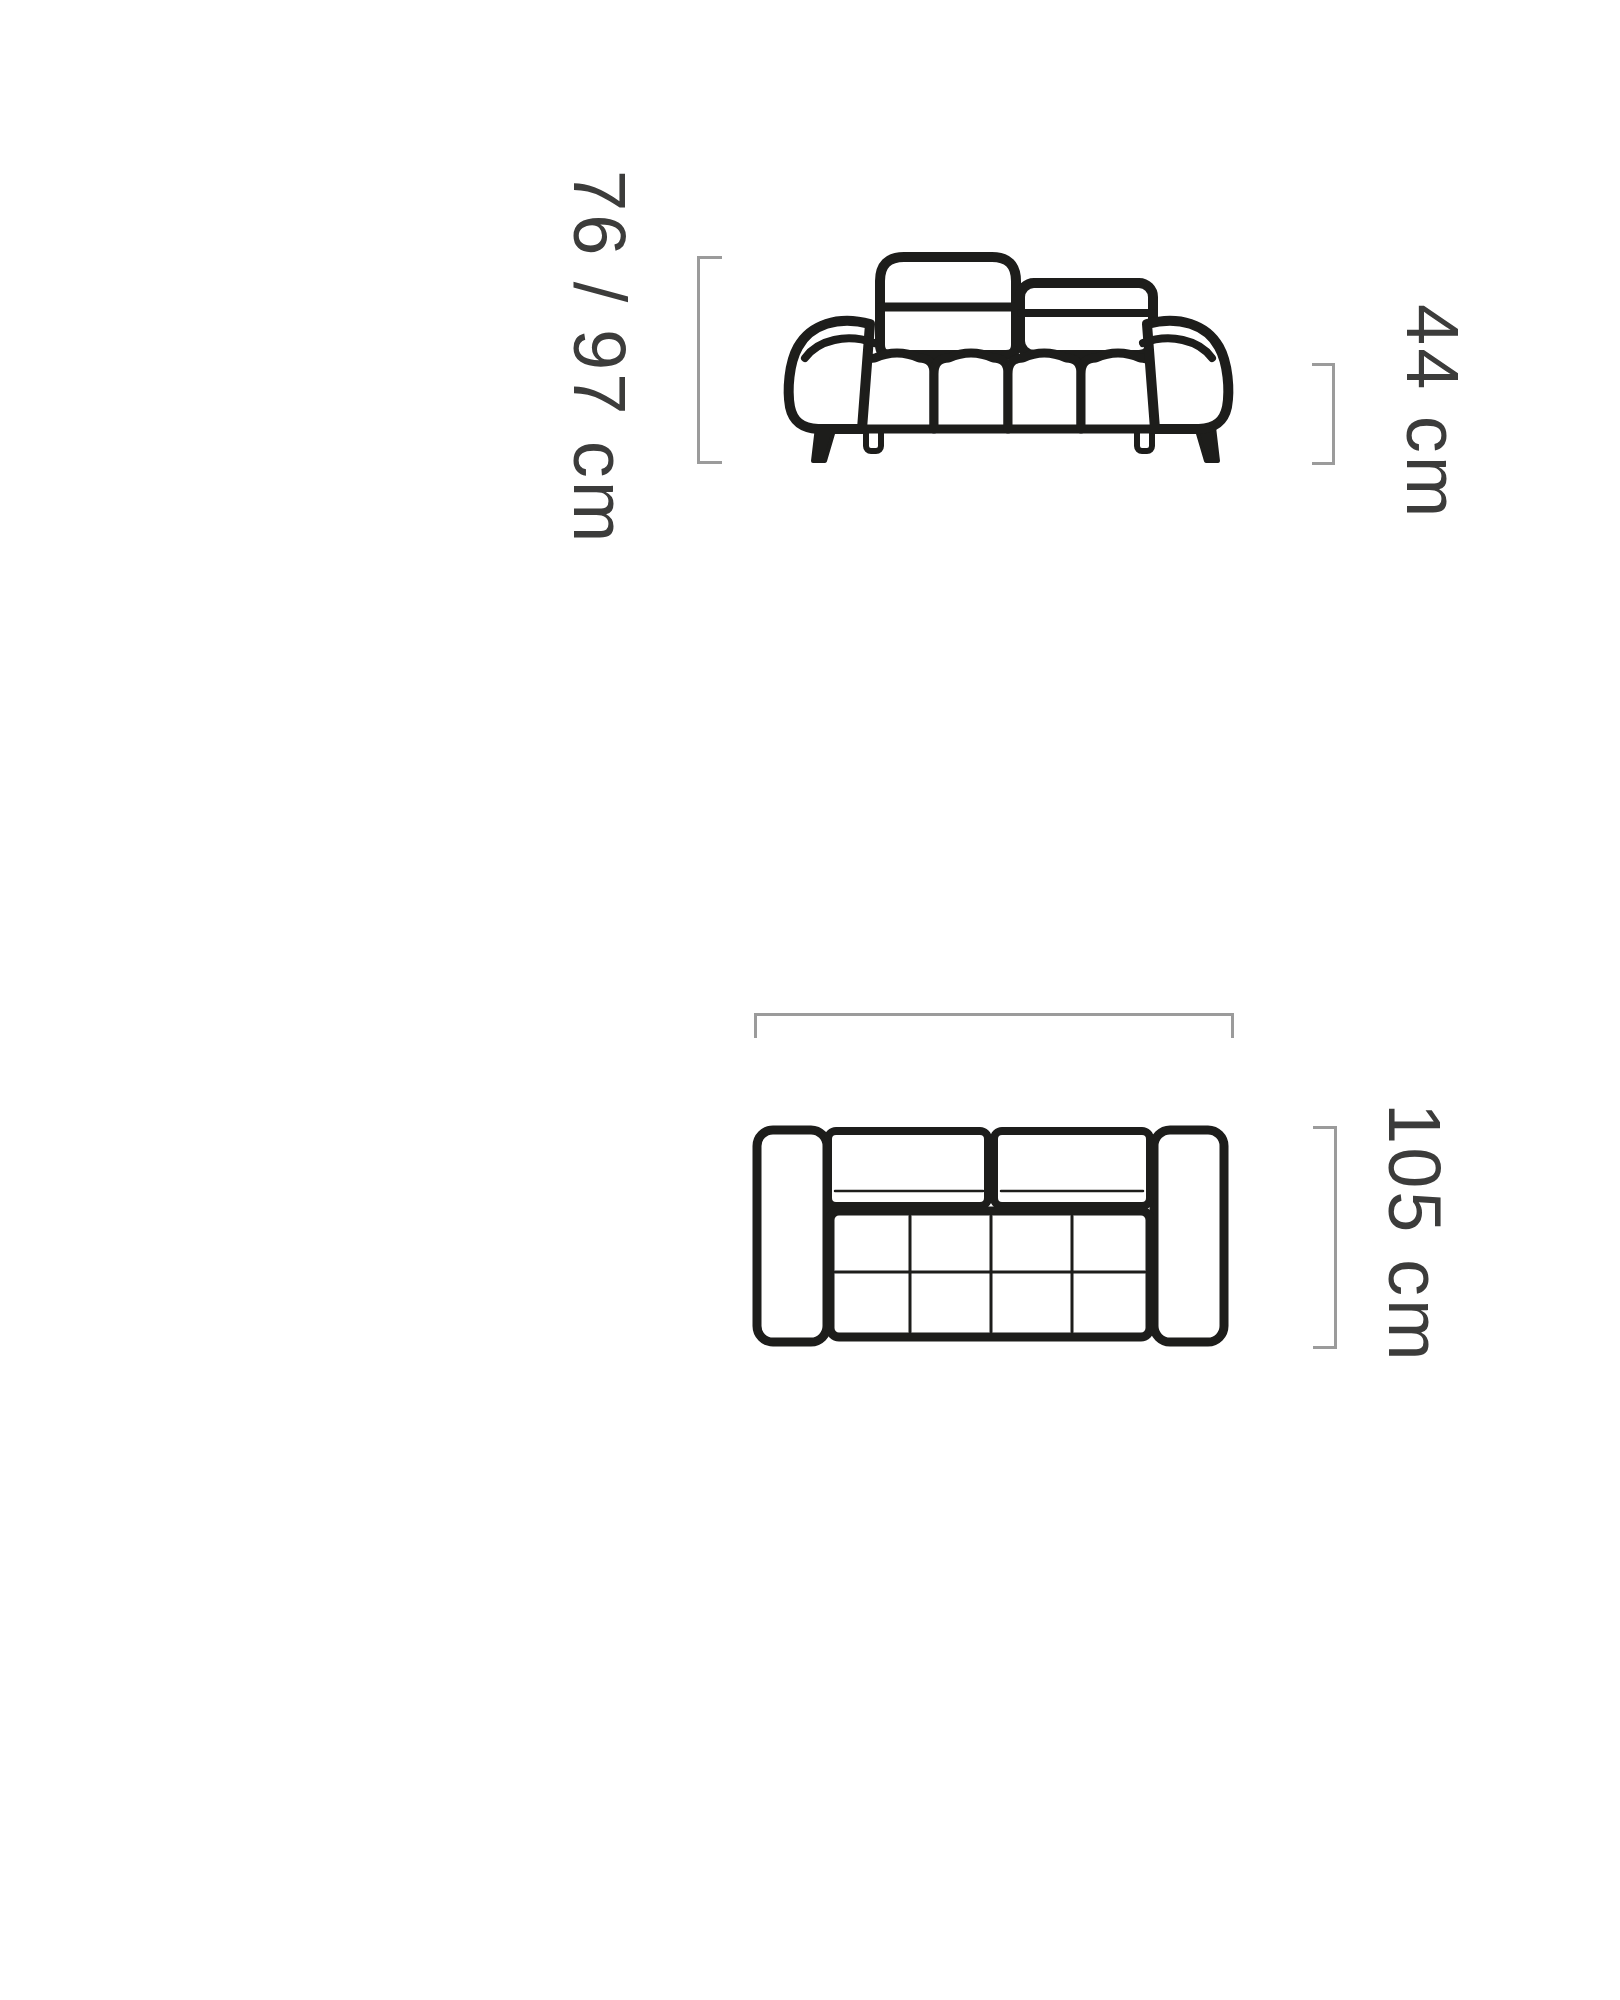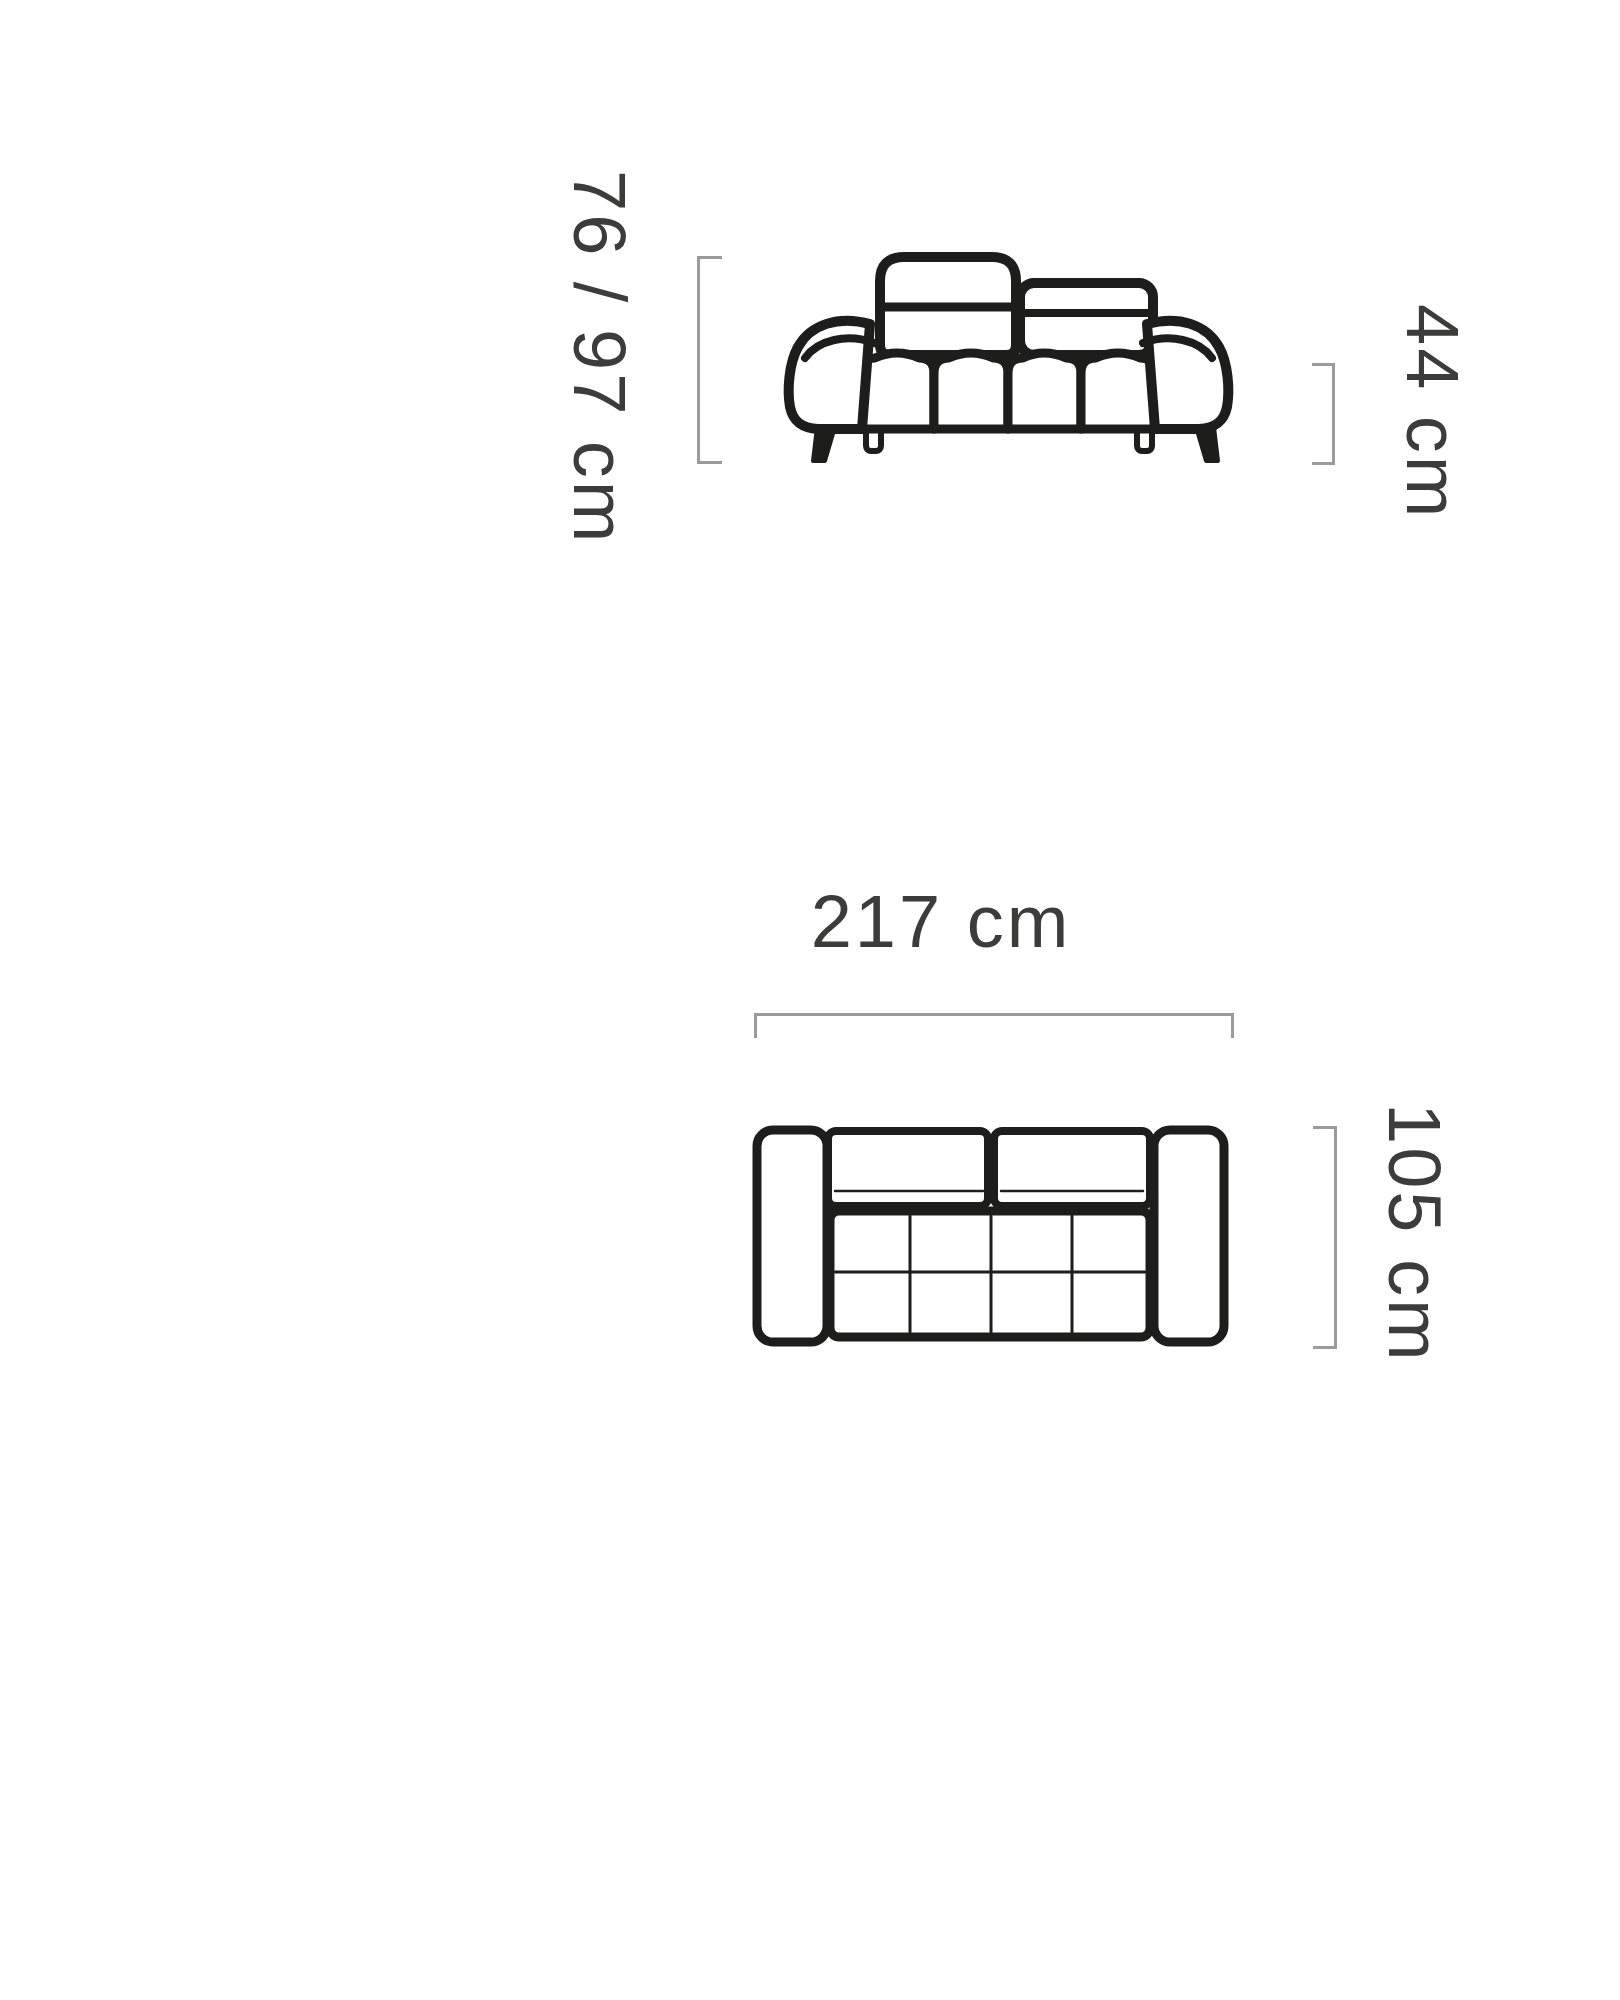--- a/index.html
+++ b/index.html
@@ -80,21 +80,20 @@
       <path class="outline" d="M 874 343 C 847 333 818 340 805 358" stroke-width="8"></path>
       <path class="outline" d="M 1147 324 C 1179 315 1207 325 1219 347 C 1228 363 1230 390 1227 407 C 1224 421 1216 428 1199 429 L 1155 429 Z" fill="#ffffff" stroke-width="10"></path>
       <path class="outline" d="M 1143 343 C 1170 333 1199 340 1212 358" stroke-width="8"></path>
     </g>
   </svg>
 
   <div class="bracket" id="bracket-front-right"></div>
 
   <div class="dim-label vertical" id="label-front-seat-height">44 cm</div>
 
-  <div class="dim-label" id="label-top-width">217 cm</div>
 
   <div class="bracket" id="dimline-top-width"></div>
 
   <svg id="top-view-svg" width="484" height="234" viewBox="750 1118 484 234" fill="none" stroke-linejoin="round" stroke-linecap="round">
     <g>
       <rect class="outline" x="757" y="1130" width="70" height="212" rx="16" fill="#ffffff" stroke-width="9"></rect>
       <rect class="outline" x="1154" y="1130" width="70" height="212" rx="16" fill="#ffffff" stroke-width="9"></rect>
     </g>
     <g>
       <rect class="outline" x="828" y="1131" width="160" height="75" rx="8" fill="#ffffff" stroke-width="8"></rect>

